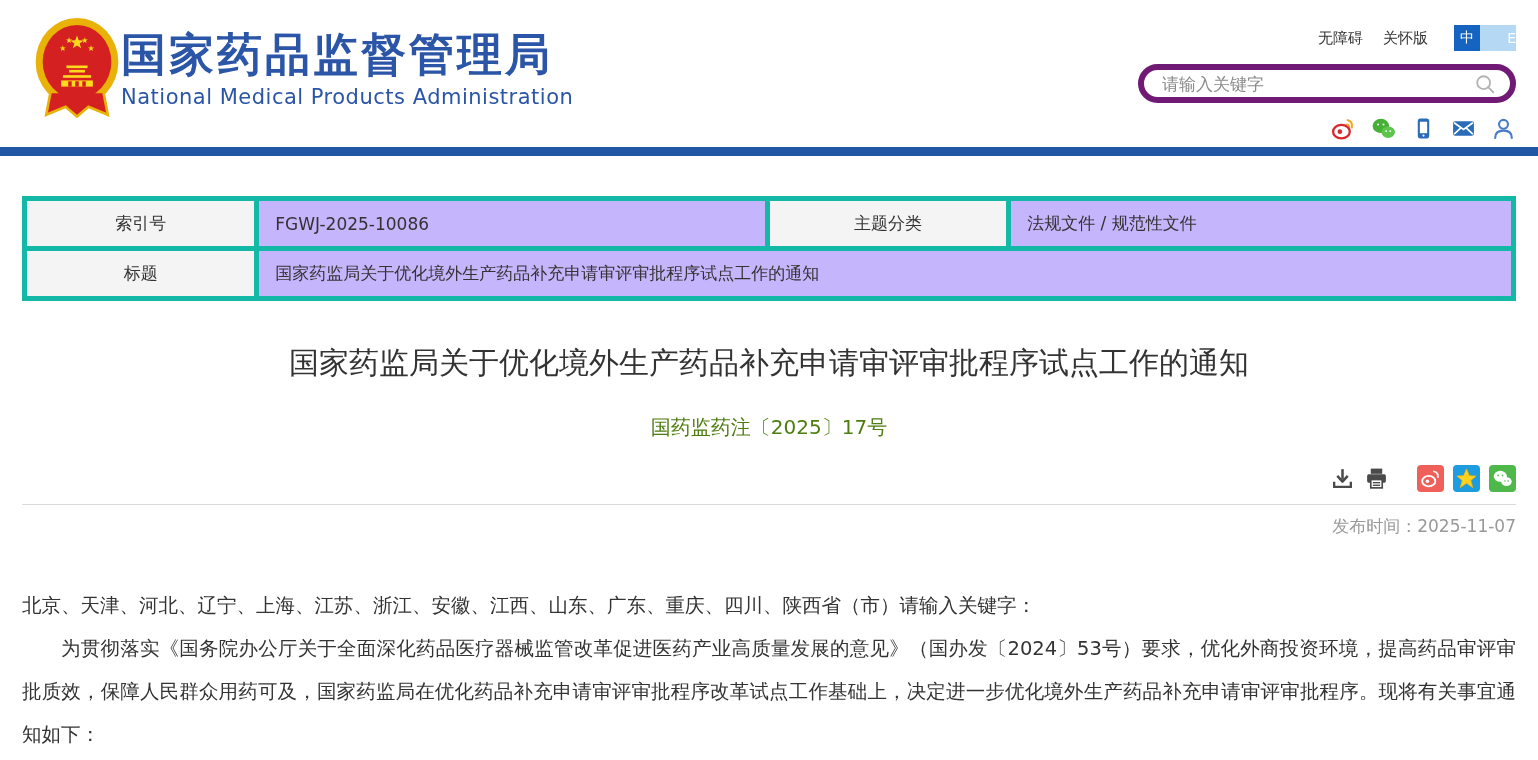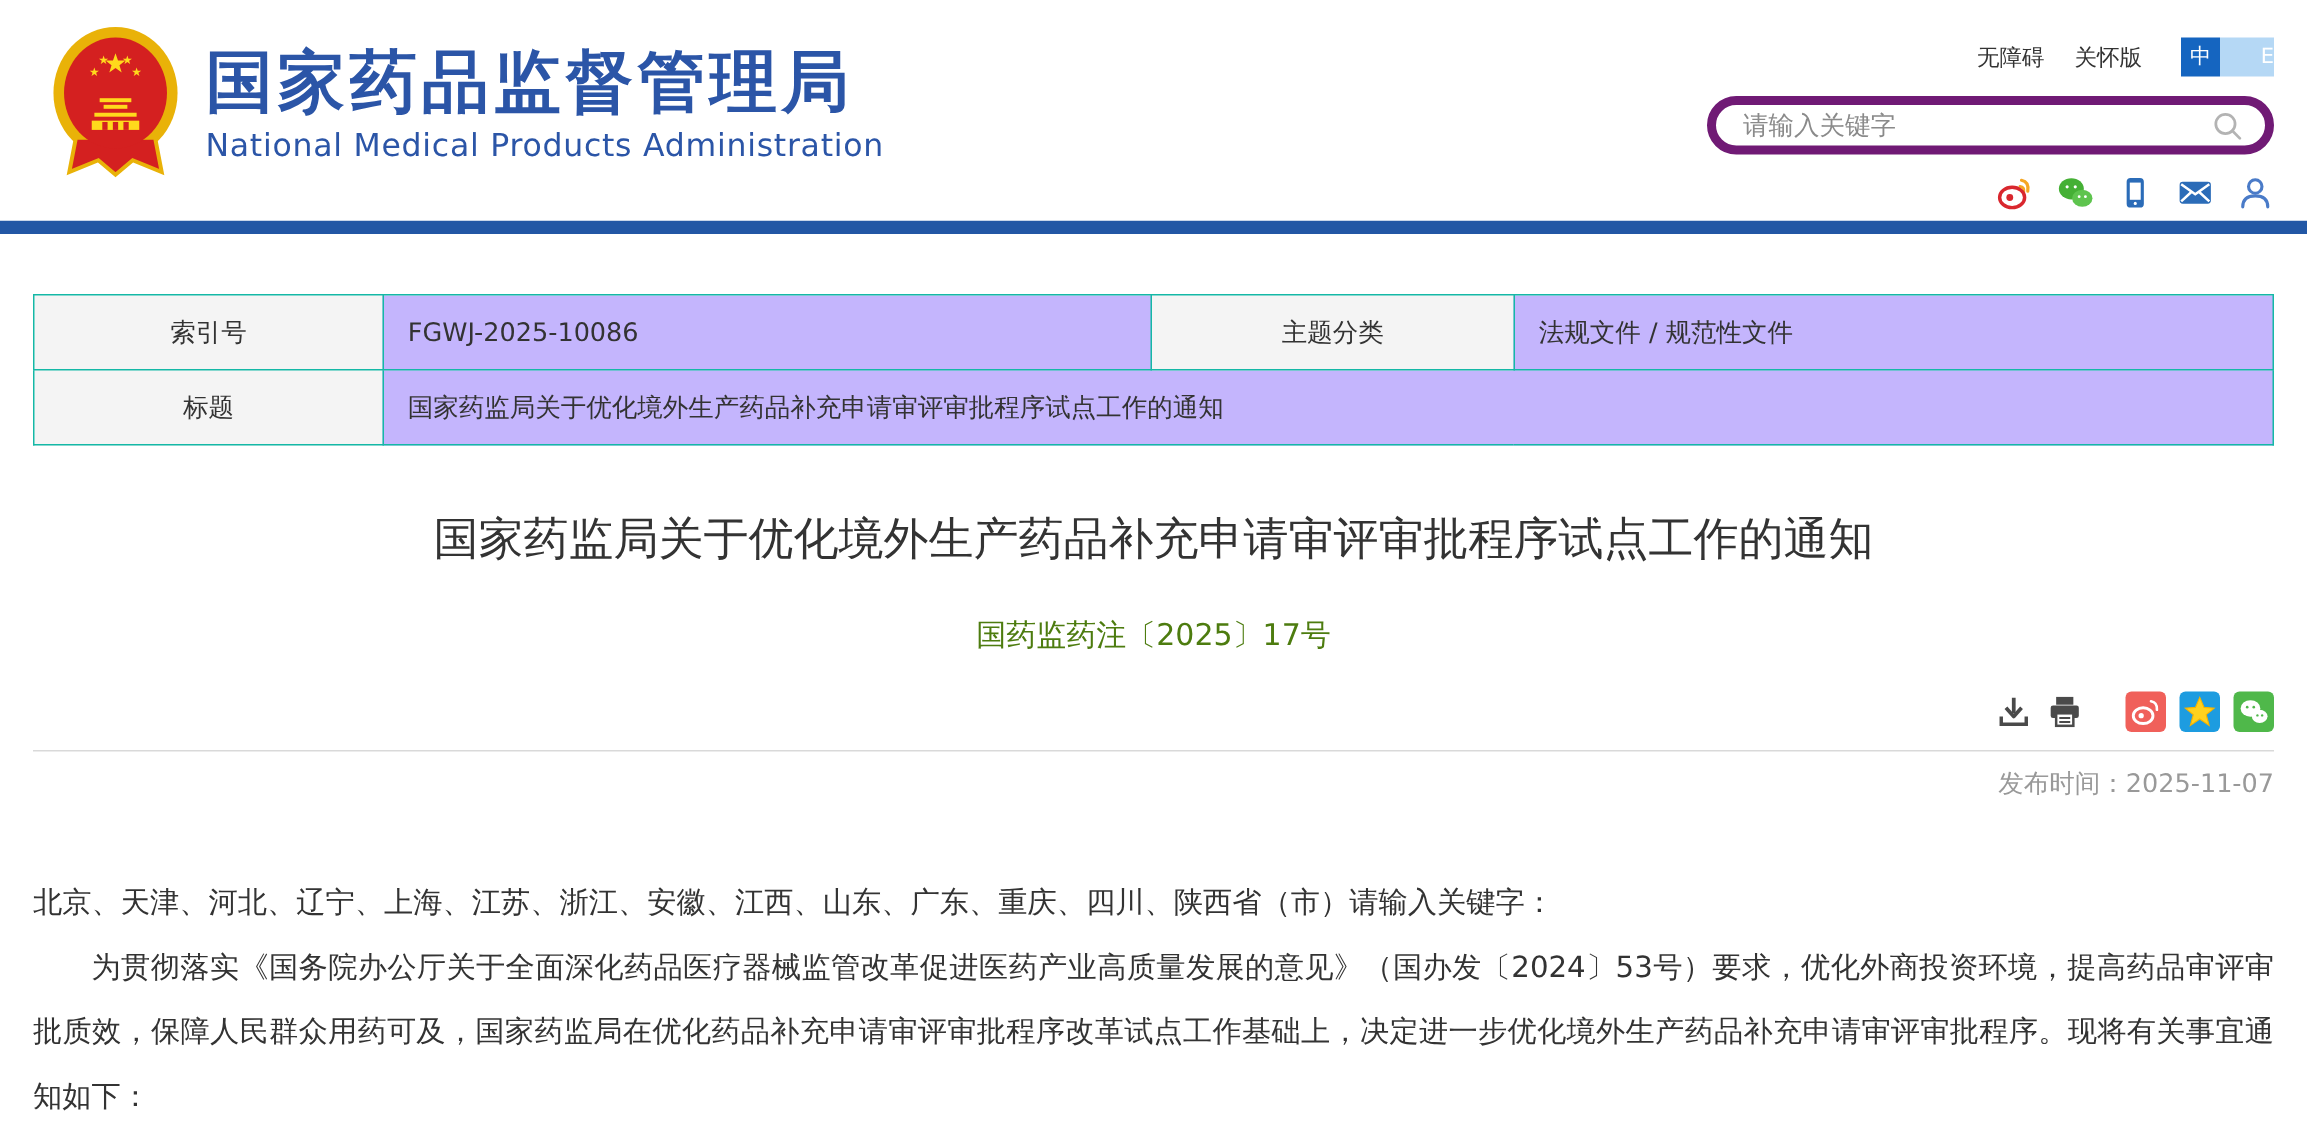--- a/index.html
+++ b/index.html
@@ -3,21 +3,21 @@
 <meta charset="utf-8">
 <style>
   * { margin:0; padding:0; box-sizing:border-box; }
   html,body { width:1538px; height:760px; overflow:hidden; background:#fff;
     font-family:"DejaVu Sans","Liberation Sans",sans-serif; color:#333; }
 
   
   .header { position:relative; height:147px; background:#fff; }
   .logo-group { position:absolute; left:33px; top:14px; display:flex; align-items:center; }
   .emblem { width:88px; height:110px; }
-  .site-titles { margin-left:16px; }
+  .site-titles { }
   .site-title { font-size:45px; font-weight:bold; color:#2b55a7; letter-spacing:3px; line-height:1.15; }
   .site-subtitle { font-size:21px; color:#2b55a7; margin-top:4px; letter-spacing:0.5px; }
 
   .header-right { position:absolute; right:22px; top:13px; width:400px; }
   .lang-row { display:flex; justify-content:flex-end; align-items:center; gap:20px; margin-top:12px; }
   .top-link { font-size:15px; color:#333; cursor:pointer; text-decoration:none; }
   .lang-btns { display:flex; margin-left:6px; }
   .lang-btn { width:26px; height:26px; display:flex; align-items:center; justify-content:center;
     font-size:14px; color:#fff; cursor:pointer; }
   .lang-zh { background:#1565c0; }
@@ -31,21 +31,21 @@
   .search-icon { width:22px; height:22px; flex:0 0 auto; cursor:pointer; }
 
   .social-row { display:flex; justify-content:flex-end; align-items:center; gap:15px; margin-top:13px; }
   .social-icon { width:25px; height:25px; cursor:pointer; }
 
   .blue-bar { height:9px; background:#2257a5; }
 
   
   .main { padding:0 22px; }
   .meta-table { width:100%; border-collapse:collapse; margin-top:40px; table-layout:fixed; }
-  .meta-table td { border:1px solid #14b8a6; height:50px; font-size:17px; vertical-align:middle; }
+  .meta-table td { border:5px solid #14b8a6; height:50px; font-size:17px; vertical-align:middle; }
   .meta-label { background:#f4f4f4; text-align:center; color:#333; }
   .meta-value { background:#c4b5fd; padding-left:16px; color:#333; }
 
   
   .doc-title { text-align:center; font-size:30px; color:#333; margin-top:42px; font-weight:500; }
   .doc-number { text-align:center; font-size:20px; color:#4d7c0f; margin-top:30px; }
 
   .tools-row { display:flex; justify-content:flex-end; align-items:center; gap:9px; margin-top:24px; }
   .tool-icon { width:25px; height:25px; cursor:pointer; }
   .tool-gap { width:10px; }

